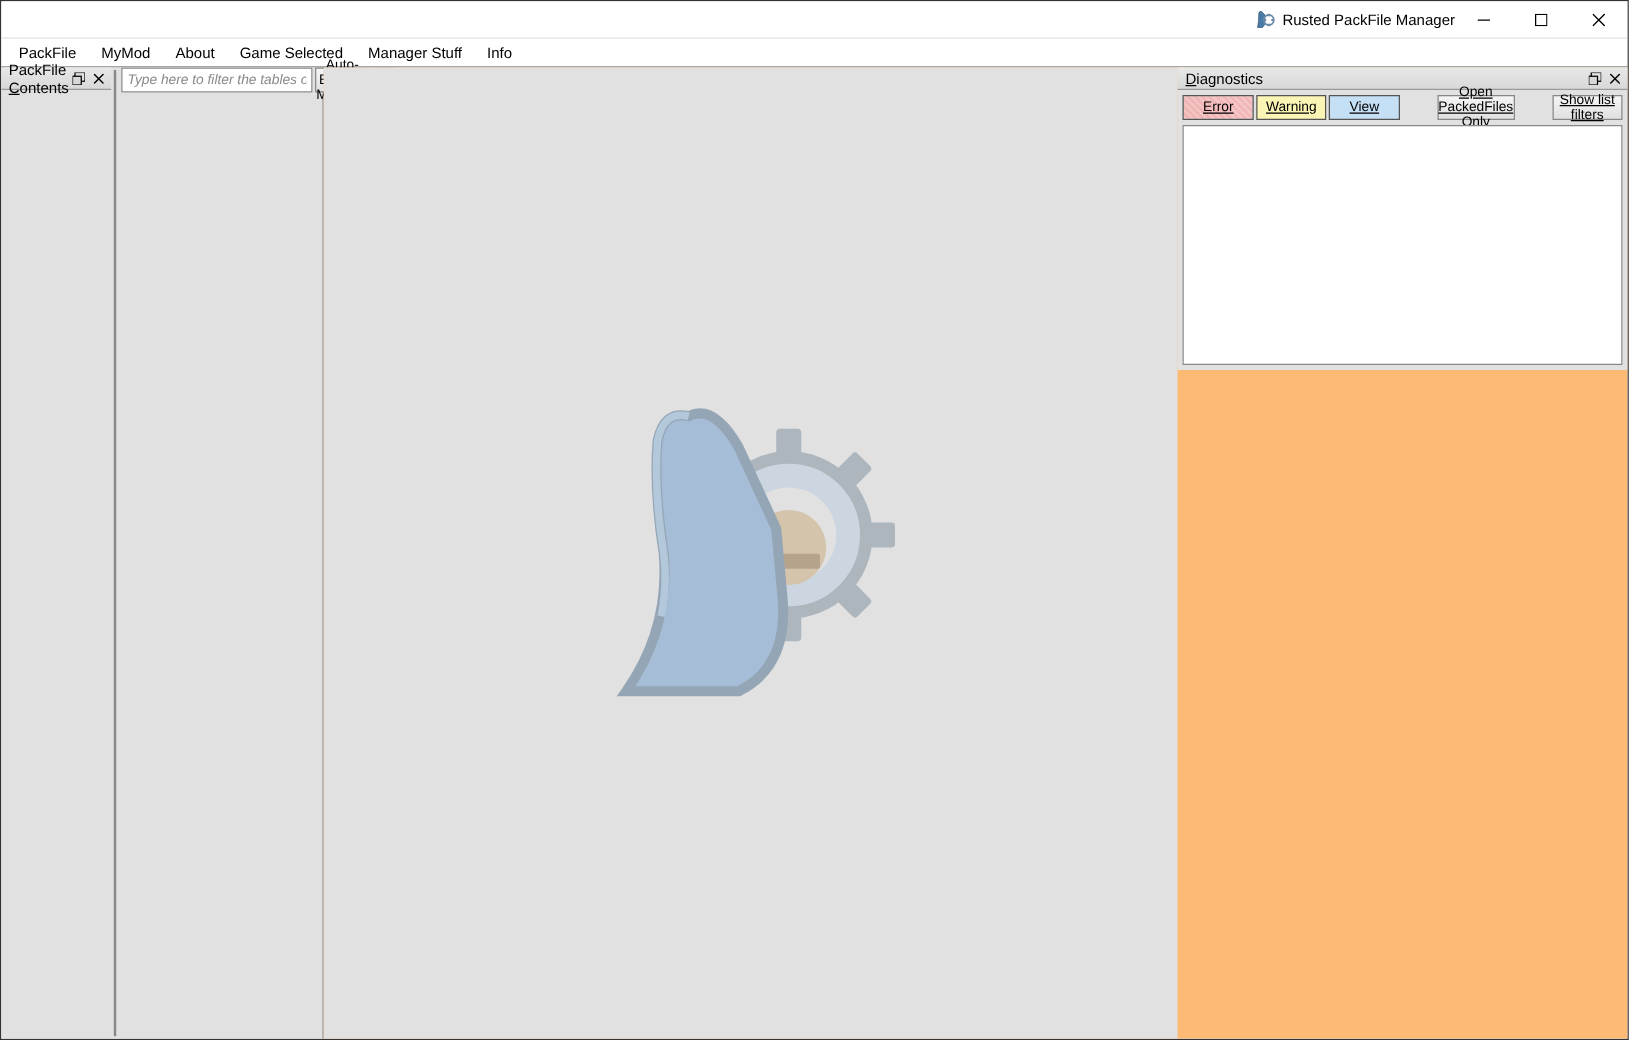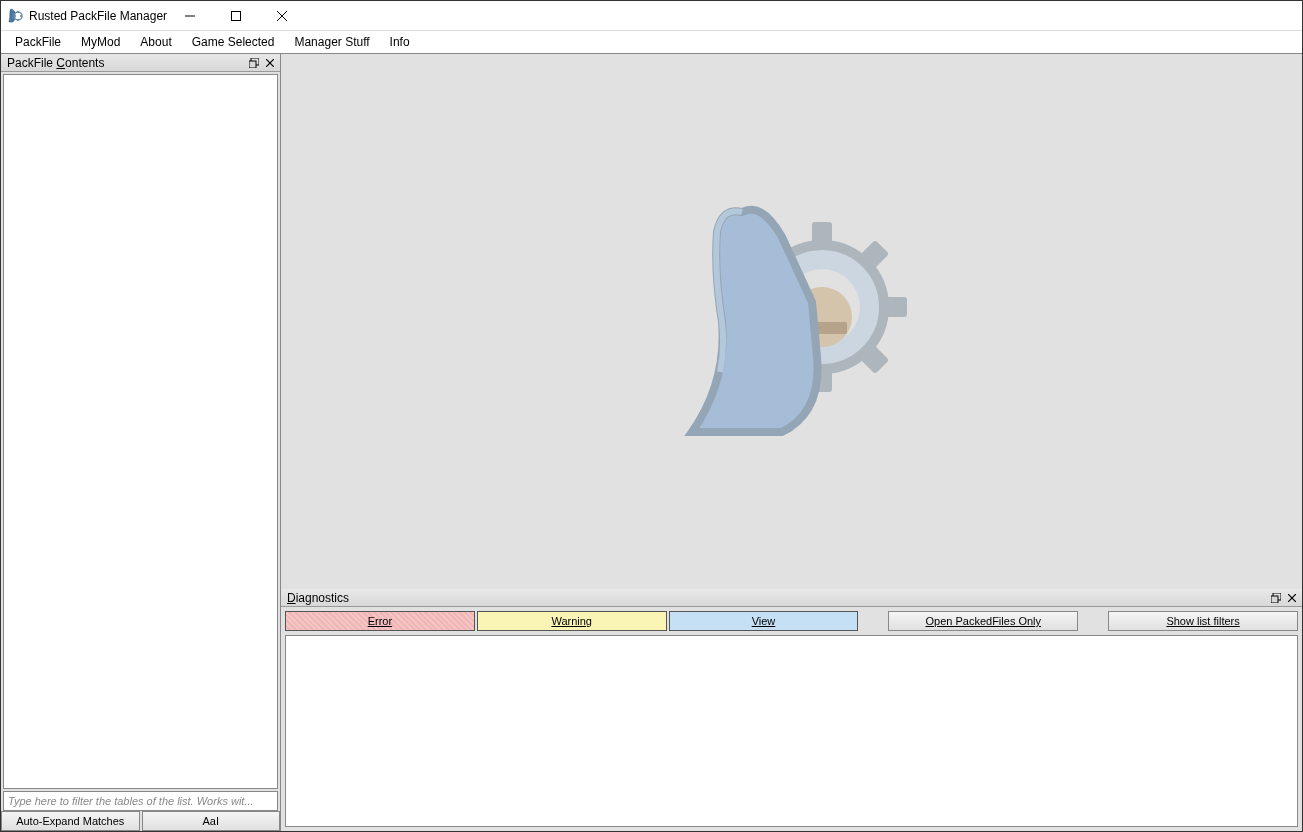--- a/index.html
+++ b/index.html
@@ -16,21 +16,21 @@
       overflow: hidden;
       display: flex;
       flex-direction: column;
       border: 1px solid #333;
     }
     .titlebar {
       height: 30px;
       background: #fff;
       display: flex;
       align-items: center;
-      justify-content: flex-start;
+      justify-content: flex-end;
       padding-left: 6px;
       border-bottom: 1px solid #ddd;
     }
     .titlebar-left {
       display: flex;
       align-items: center;
       gap: 6px;
     }
     .app-icon {
       width: 16px;
@@ -68,23 +68,23 @@
       cursor: pointer;
       font-size: 12px;
     }
     .main-area {
       flex: 1;
       display: flex;
       min-height: 0;
       border-top: 1px solid #888;
     }
     .left-panel {
-      width: 280px;
-      display: flex;
-      flex-direction: column;
+      width: 258px;
+      display: flex;
+      flex-direction: row;
       background: #e1e1e1;
       border-right: 1px solid #888;
     }
     .panel-header {
       height: 18px;
       background: linear-gradient(to bottom, #e8e8e8, #d8d8d8);
       border-bottom: 1px solid #999;
       display: flex;
       align-items: center;
       justify-content: space-between;
@@ -139,21 +139,21 @@
       display: flex;
       align-items: center;
       justify-content: center;
     }
     .bottom-btn:first-child {
       margin-right: 2px;
     }
     .right-area {
       flex: 1;
       display: flex;
-      flex-direction: column;
+      flex-direction: row;
       background: #fdba74;
     }
     .content-area {
       flex: 1;
       background: #e1e1e1;
       display: flex;
       align-items: center;
       justify-content: center;
       position: relative;
     }

